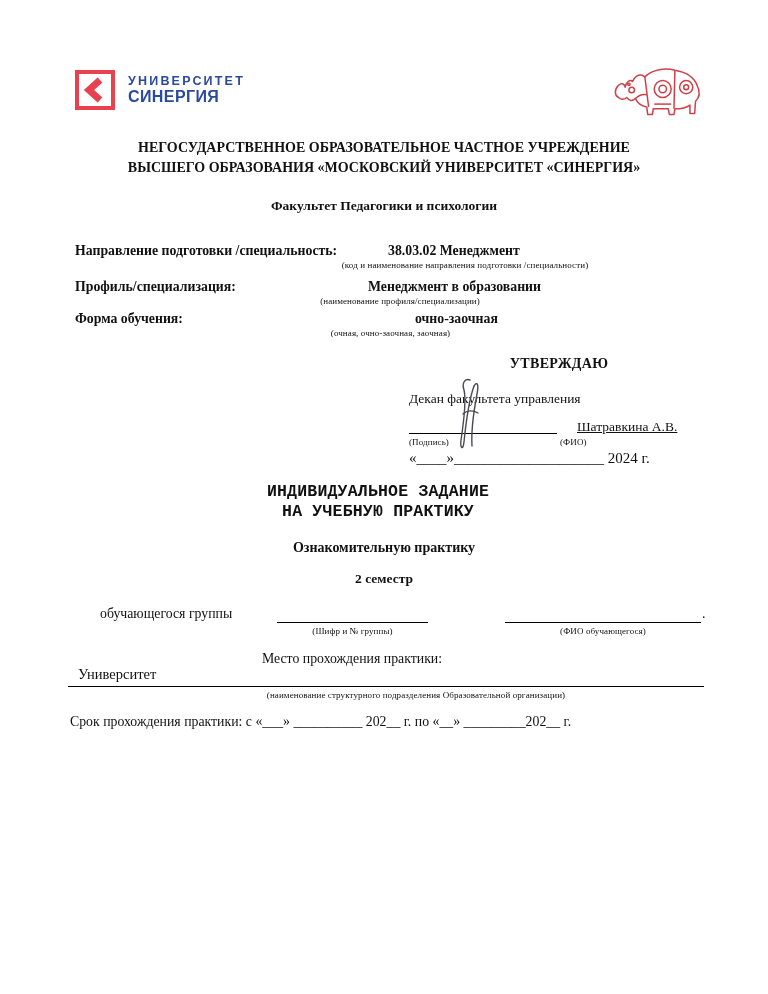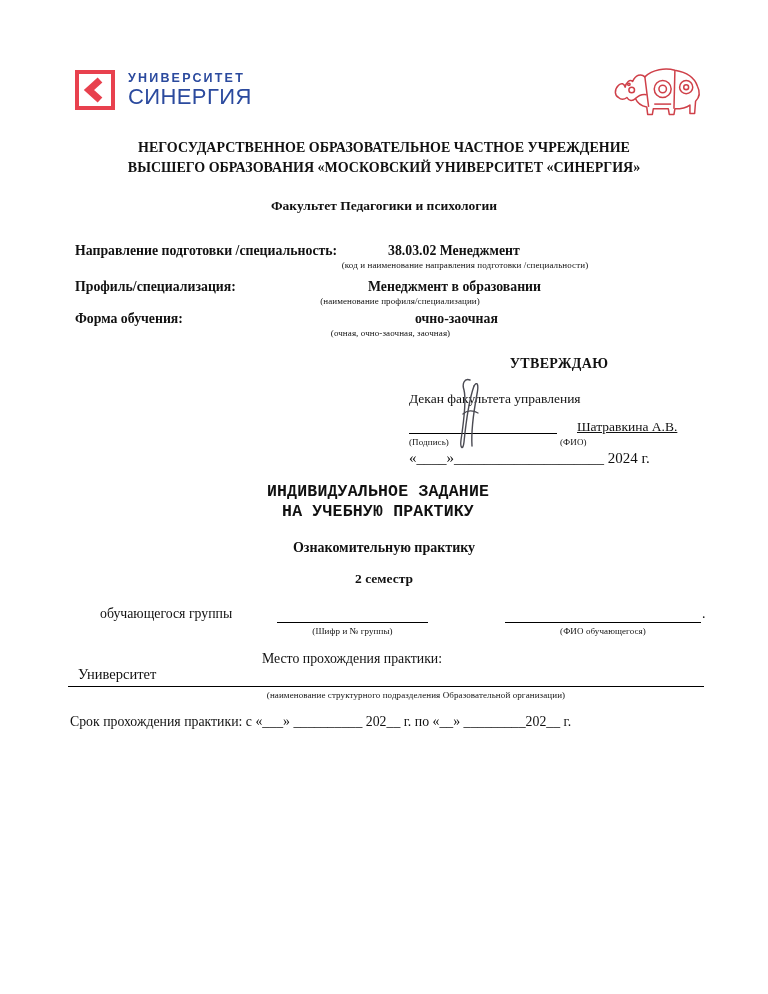--- a/index.html
+++ b/index.html
@@ -15,21 +15,21 @@
   .abs{position:absolute;}
   .b{font-weight:bold;}
   .center{text-align:center;}
   .small{font-size:9px;letter-spacing:.1px;}
   .u-line{border-bottom:1px solid #000;}
   
   .logo{left:75px;top:70px;display:flex;align-items:center;gap:13px;font-family:"Liberation Sans","DejaVu Sans",sans-serif;}
   .logo-mark{width:40px;height:40px;flex:0 0 auto;}
   .logo-text{line-height:1;}
   .logo-line1{font-size:12.5px;font-weight:bold;letter-spacing:2.2px;margin-bottom:2px;}
-  .logo-line2{font-size:22px;font-weight:normal;letter-spacing:.4px;}
+  .logo-line2{font-size:16px;font-weight:bold;letter-spacing:.4px;}
   
   .org{left:0;top:138px;width:768px;font-size:14px;line-height:20px;}
   .faculty{left:0;top:198px;width:768px;font-size:13.5px;font-family:Liberation Serif, serif;}
   
   .flabel{font-size:13.8px;}
   .fvalue{font-size:13.8px;}
   
   .approve-word{left:409px;top:356px;width:300px;font-size:14px;letter-spacing:.3px;}
   .dean{left:409px;top:391px;font-size:13.5px;}
   .sig-line{left:409px;top:419px;width:148px;height:14px;}

